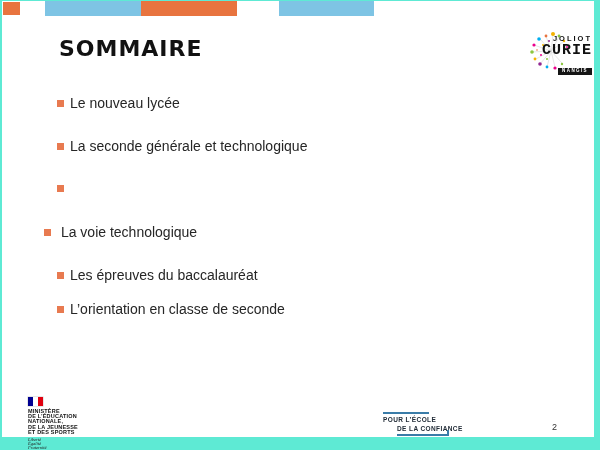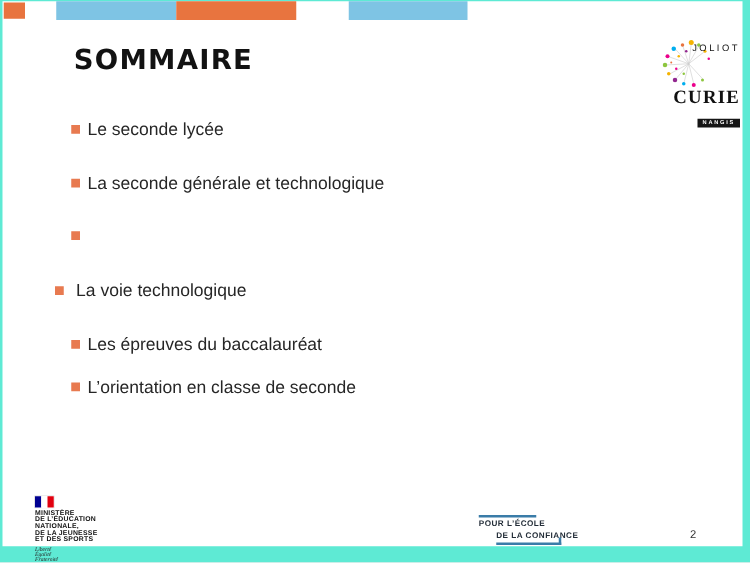--- a/index.html
+++ b/index.html
@@ -20,22 +20,22 @@
   
   #toc{list-style:none;margin:0;padding:0;}
   .toc-row{position:absolute;left:57px;height:16px;display:flex;align-items:center;}
   .toc-row.indent{left:44px;}
   .bullet{width:7px;height:7px;background:var(--bullet-orange,#E87A50);margin-right:6px;margin-top:1px;flex:0 0 auto;}
   .toc-label{font-size:14px;color:#262626;white-space:pre;}
 
   
   #burst{position:absolute;left:527px;top:29px;}
   #school-logo{position:absolute;right:8px;top:35px;text-align:right;}
-  .joliot{font-size:7.5px;font-weight:400;letter-spacing:2px;color:#111;line-height:8px;}
-  .curie{font-family:Liberation Serif, serif;font-size:15px;font-weight:700;letter-spacing:1px;color:#111;line-height:15px;margin-top:28px;}
+  .joliot{font-size:7.5px;font-weight:700;letter-spacing:2px;color:#111;line-height:8px;}
+  .curie{font-family:Liberation Mono, monospace;font-size:15px;font-weight:700;letter-spacing:1px;color:#111;line-height:15px;}
   .badge{display:inline-block;background:#151515;color:#fff;font-size:4.5px;font-weight:700;
          letter-spacing:1.4px;padding:1.5px 4px;margin-top:1px;line-height:4.5px;}
 
   
   #ministry{position:absolute;left:28px;top:397px;}
   .flag{display:flex;width:15px;height:9px;margin-bottom:3px;box-shadow:0 0 0 0.5px #cfcfcf;}
   .flag span{flex:1;}
   .fb{background:var(--flag-blue,#000091);}
   .fw{background:#ffffff;}
   .fr{background:var(--flag-red,#E1000F);}
@@ -104,21 +104,21 @@
   </svg>
   <div id="school-logo">
     <div class="joliot">JOLIOT</div>
     <div class="curie">CURIE</div>
     <div class="badge">NANGIS</div>
   </div>
 
   <ul id="toc">
     <li class="toc-row" style="top:95px">
       <span class="bullet"></span>
-      <span class="toc-label">Le seconde lycée</span>
+      <span class="toc-label">Le nouveau lycée</span>
     </li>
     <li class="toc-row" style="top:138px">
       <span class="bullet"></span>
       <span class="toc-label">La seconde générale et technologique</span>
     </li>
     <li class="toc-row" style="top:180px">
       <span class="bullet"></span>
     </li>
     <li class="toc-row indent" style="top:224px">
       <span class="bullet"></span>

